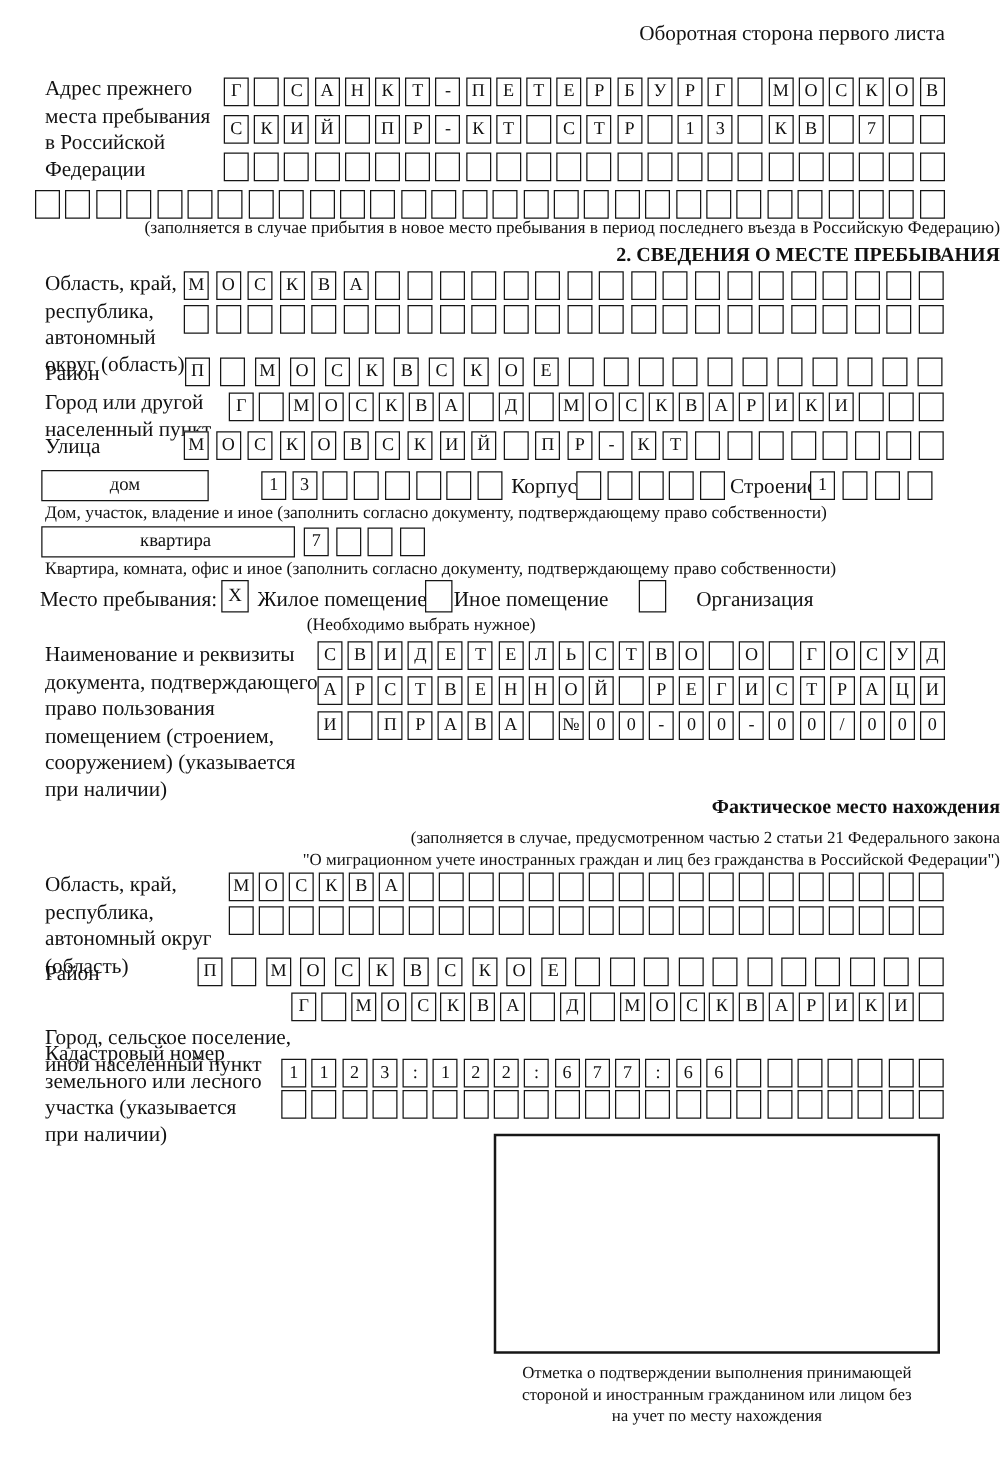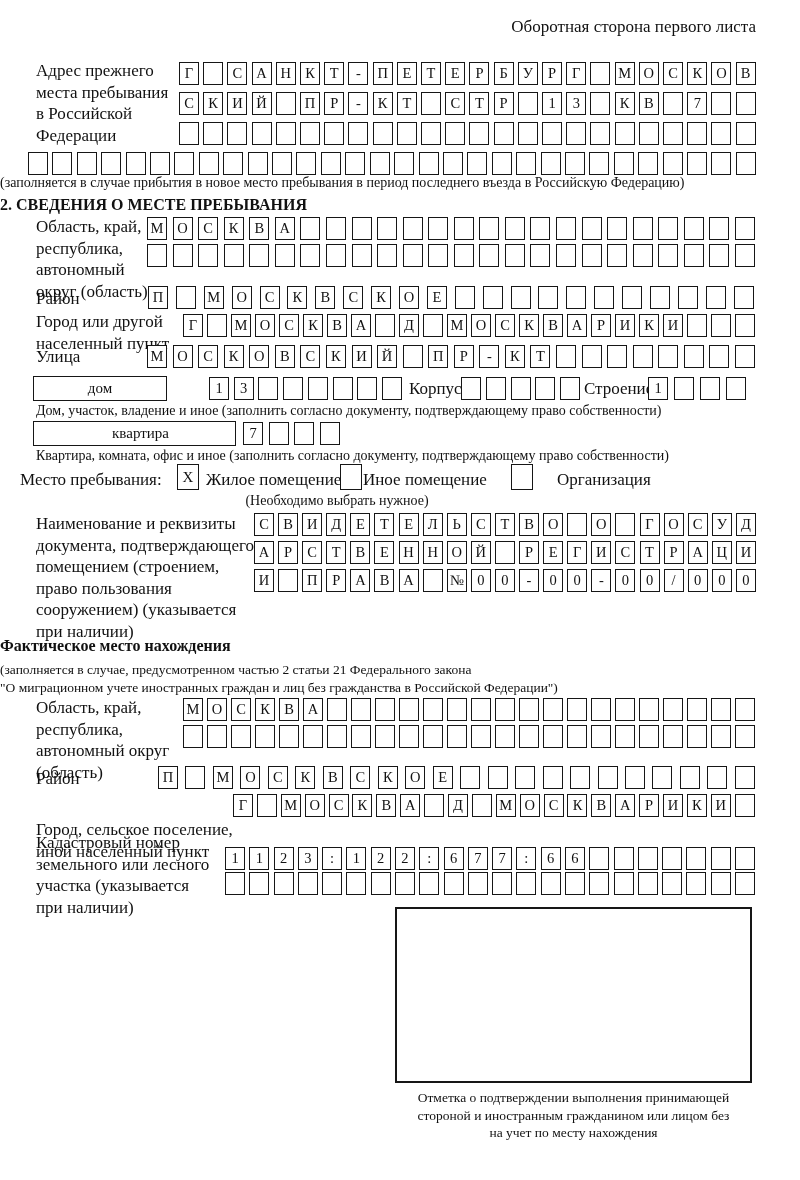--- a/index.html
+++ b/index.html
@@ -6,21 +6,21 @@
   .page {
     position:relative; width:800px; height:1180px; background:#fff;
     font-family:"Liberation Serif","DejaVu Serif",serif; color:#111;
     overflow:hidden;
   }
   .abs { position:absolute; }
   .lbl { font-size:17px; line-height:21.5px; }
   .cap { font-size:14px; }
   .small-cap { font-size:13.5px; line-height:17.5px; }
   .title { font-weight:bold; font-size:16px; }
-  .center { left:0; width:800px; text-align:left; }
+  .center { left:0; width:800px; text-align:right; }
   .boxrow { position:absolute; display:flex; justify-content:space-between; height:23px; }
   .cell {
     box-sizing:border-box; flex:none; width:20px; height:23px;
     border:1.7px solid #161616; display:flex; align-items:center; justify-content:center;
     font-size:14.5px; background:#fff;
   }
   .wide-field {
     position:absolute; box-sizing:border-box; height:25px; border:1.7px solid #161616;
     display:flex; align-items:center; justify-content:center; font-size:15px; background:#fff;
   }
@@ -332,34 +332,34 @@
 
   <div class="wide-field" style="left:33px; top:421px; width:203px;padding-left:12px;">квартира</div>
   <div class="boxrow" style="left:243px; top:422px; width:97px;">
       <span class="cell">7</span>
       <span class="cell"></span>
       <span class="cell"></span>
       <span class="cell"></span>
     </div>
   <div class="abs cap" style="left:36px; top:448px;">Квартира, комната, офис и иное (заполнить согласно документу, подтверждающему право собственности)</div>
 
-  <div class="abs lbl" style="left:20px; top:469px;">Место пребывания:</div>
+  <div class="abs lbl" style="left:32px; top:469px;">Место пребывания:</div>
   <span class="checkbox" style="left:177px; top:464px;">X</span>
   <div class="abs lbl" style="left:206px; top:469px;">Жилое помещение</div>
   <span class="checkbox" style="left:340px; top:464px;"></span>
   <div class="abs lbl" style="left:363px; top:469px;">Иное помещение</div>
   <span class="checkbox" style="left:511px; top:464px;"></span>
   <div class="abs lbl" style="left:557px; top:469px;">Организация</div>
   <div class="abs cap" style="left:150px; top:493px; width:374px; text-align:center;">(Необходимо выбрать нужное)</div>
 
   <div class="abs lbl" style="left:36px; top:513px;">
     <div>Наименование и реквизиты</div>
     <div>документа, подтверждающего</div>
+    <div>право пользования</div>
     <div>помещением (строением,</div>
-    <div>право пользования</div>
     <div>сооружением) (указывается</div>
     <div>при наличии)</div>
   </div>
   <div class="boxrow" style="left:254px; top:513px; width:502px;">
       <span class="cell">С</span>
       <span class="cell">В</span>
       <span class="cell">И</span>
       <span class="cell">Д</span>
       <span class="cell">Е</span>
       <span class="cell">Т</span>

